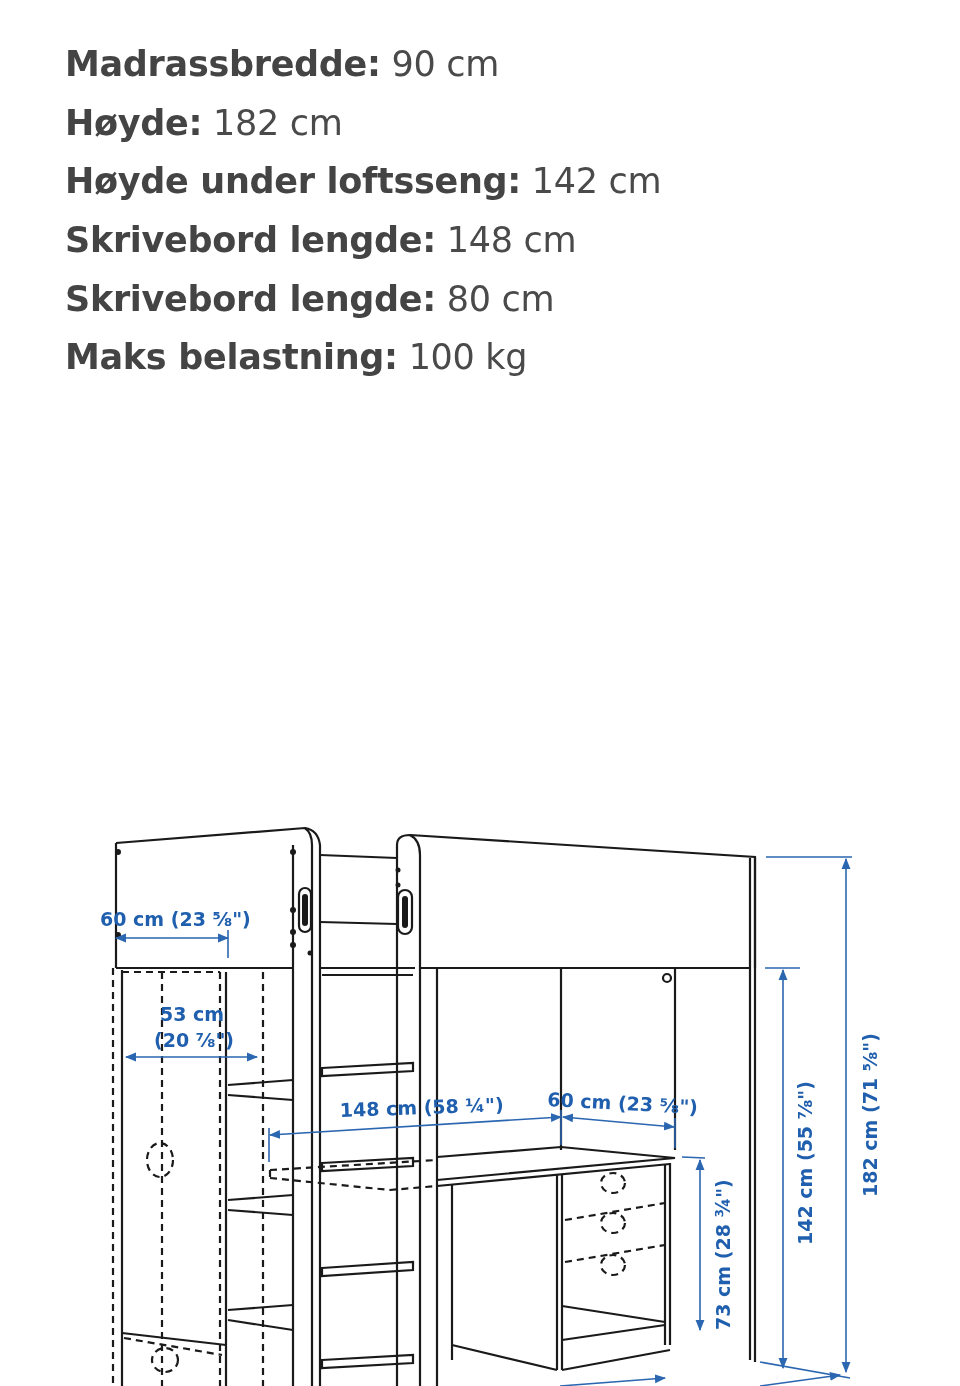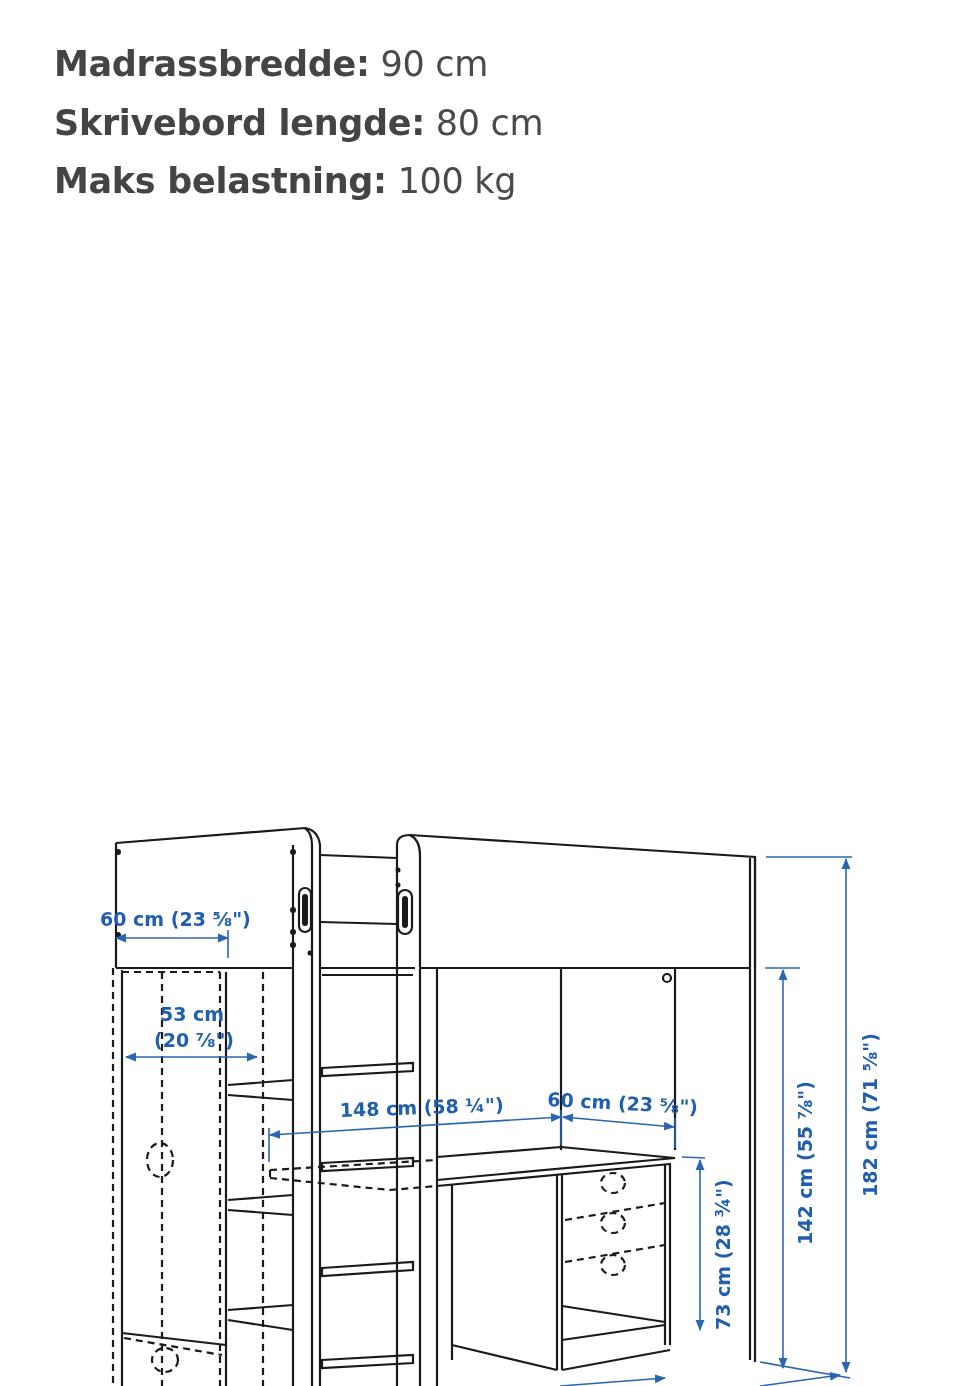--- a/index.html
+++ b/index.html
@@ -1,32 +1,35 @@
 <!DOCTYPE html>
 <html><head>
 <meta charset="utf-8">
 <style>
   html, body { margin:0; padding:0; background:#ffffff; }
   body { width:960px; height:1386px; overflow:hidden; position:relative;
          font-family:"DejaVu Sans","Liberation Sans",sans-serif; color:#484848; }
-  .specs { position:absolute; left:54px; top:38px; margin:0; padding:0; list-style:none; }
+  .specs { position:absolute; left:65px; top:38px; margin:0; padding:0; list-style:none; }
   .spec-row { height:58.7px; line-height:52px; font-size:35px; white-space:nowrap; letter-spacing:-0.3px; }
   .spec-label { font-weight:bold; color:#444444; }
   .spec-value { font-weight:normal; color:#4a4a4a; }
   .diagram { position:absolute; left:0; top:800px; width:960px; height:586px; }
   .dim text { font-family:"DejaVu Sans","Liberation Sans",sans-serif; font-weight:bold; fill:#1f5fae; font-size:19px; }
   .ln { stroke:#1a1a1a; stroke-width:2.2; fill:none; }
   .dsh { stroke:#1a1a1a; stroke-width:2.2; fill:none; stroke-dasharray:7 5; }
   .bl { stroke:#2b66b0; stroke-width:1.6; fill:none; }
 </style>
 </head>
 <body>
 
 <ul class="specs">
   <li class="spec-row"><span class="spec-label">Madrassbredde:</span> <span class="spec-value">90 cm</span></li>
+  <li class="spec-row"><span class="spec-label">Høyde:</span> <span class="spec-value">182 cm</span></li>
+  <li class="spec-row"><span class="spec-label">Høyde under loftsseng:</span> <span class="spec-value">142 cm</span></li>
+  <li class="spec-row"><span class="spec-label">Skrivebord lengde:</span> <span class="spec-value">148 cm</span></li>
   <li class="spec-row"><span class="spec-label">Skrivebord lengde:</span> <span class="spec-value">80 cm</span></li>
   <li class="spec-row"><span class="spec-label">Maks belastning:</span> <span class="spec-value">100 kg</span></li>
 </ul>
 
 <svg class="diagram" viewBox="0 800 960 586" width="960" height="586" xmlns="http://www.w3.org/2000/svg">
   <defs>
     <marker id="ah" viewBox="0 0 10 10" refX="9" refY="5" markerWidth="7" markerHeight="7" orient="auto-start-reverse">
       <path d="M0,1 L10,5 L0,9 z" fill="#2b66b0"></path>
     </marker>
   </defs>

